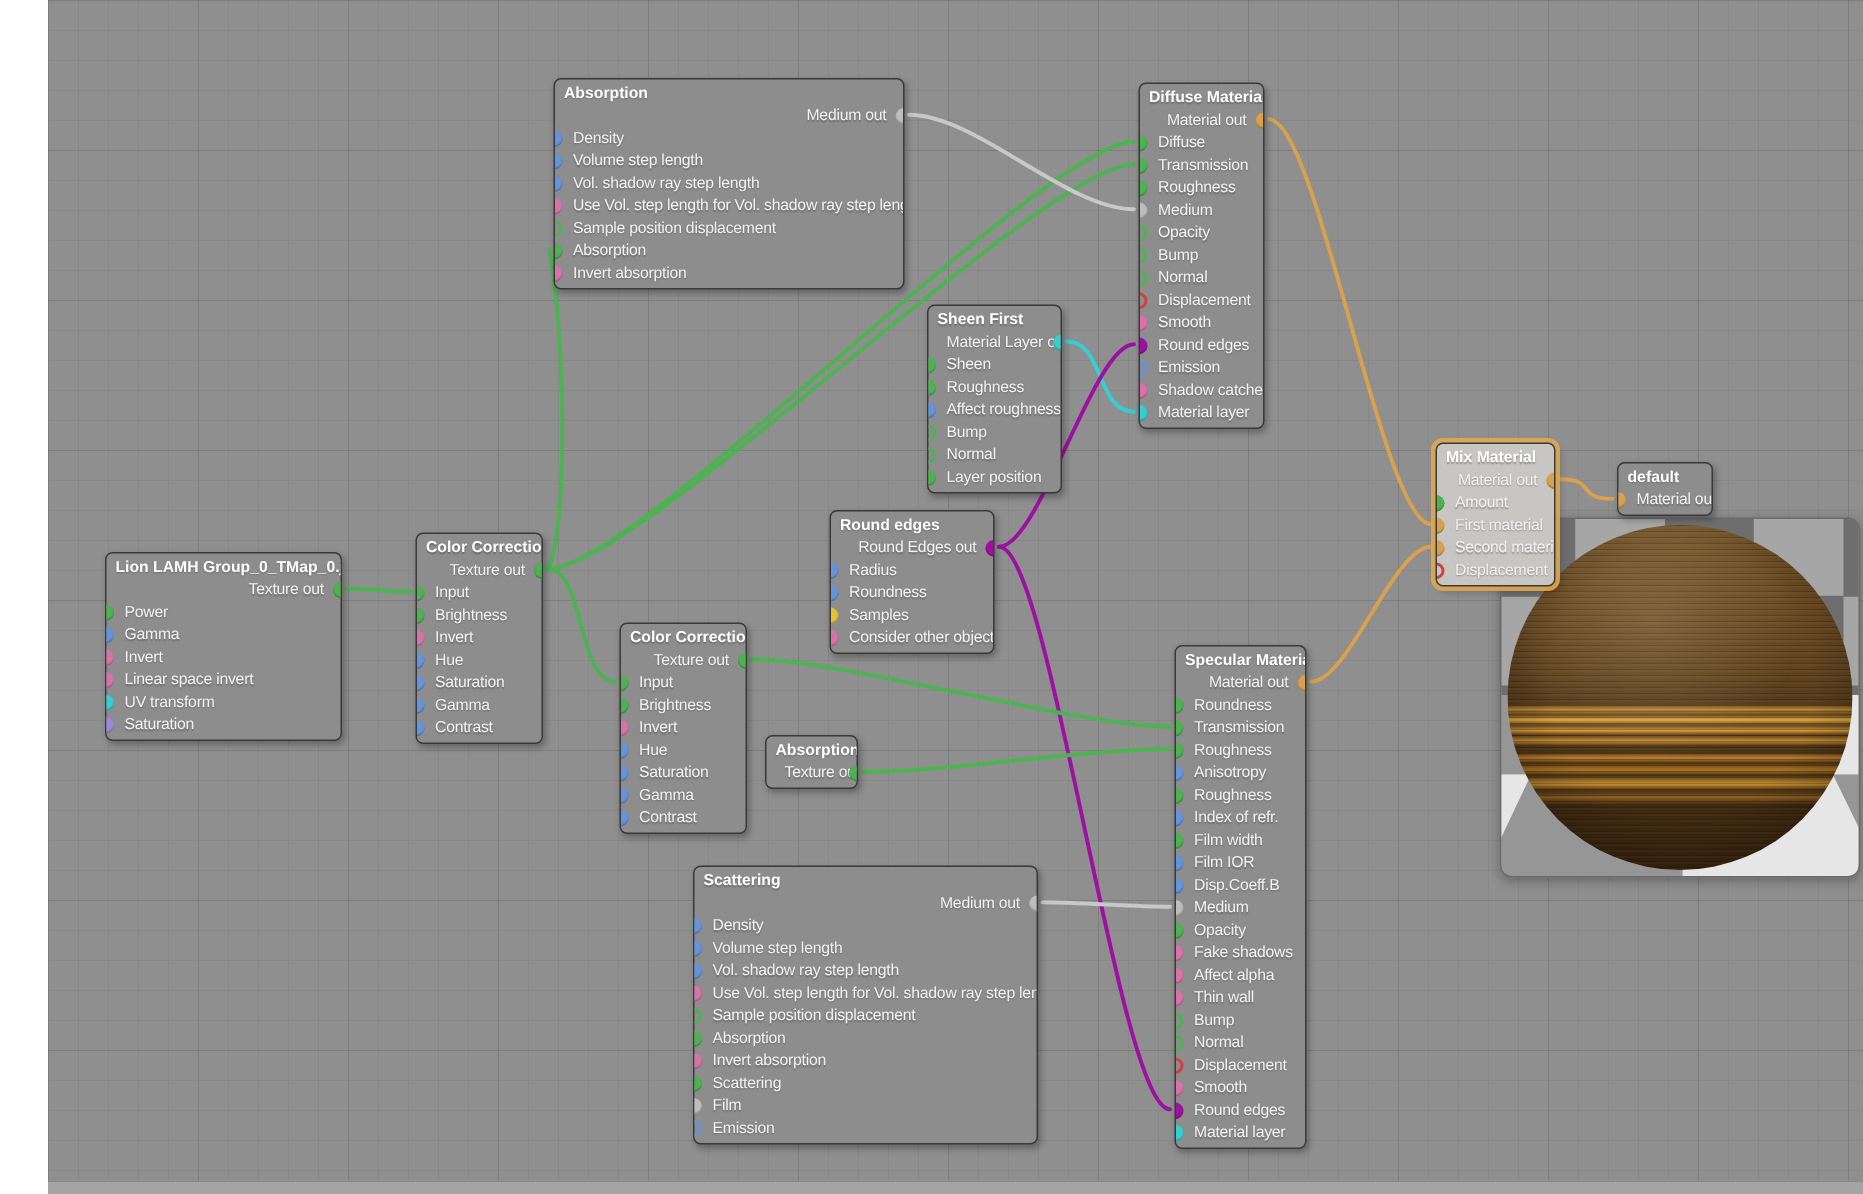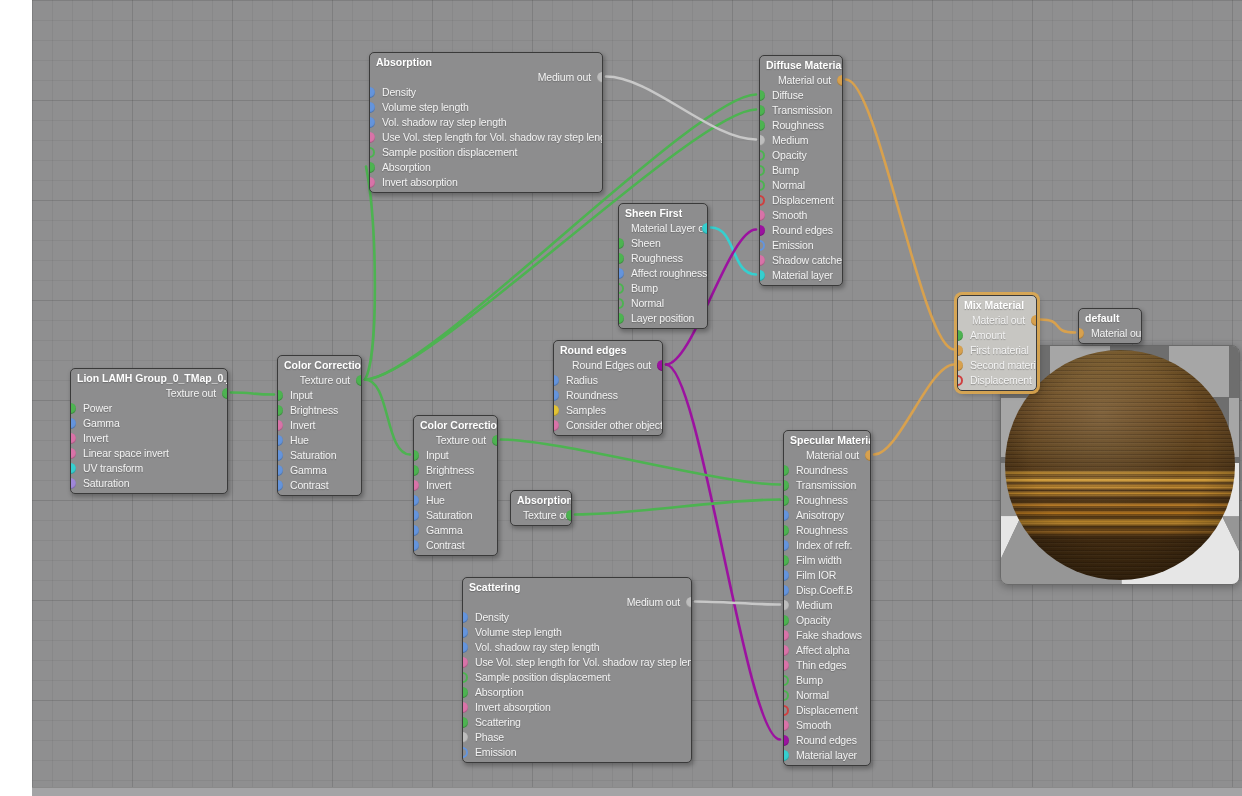--- a/index.html
+++ b/index.html
@@ -163,40 +163,40 @@
         <div class="title">Scattering</div>
         <div class="row out"><span class="pin out" style="background: rgb(189, 189, 189);"></span><span class="lbl">Medium out</span></div>
         <div class="row in"><span class="pin in" style="background: rgb(100, 148, 220);"></span><span class="lbl">Density</span></div>
         <div class="row in"><span class="pin in" style="background: rgb(100, 148, 220);"></span><span class="lbl">Volume step length</span></div>
         <div class="row in"><span class="pin in" style="background: rgb(100, 148, 220);"></span><span class="lbl">Vol. shadow ray step length</span></div>
         <div class="row in"><span class="pin in" style="background: rgb(216, 115, 168);"></span><span class="lbl">Use Vol. step length for Vol. shadow ray step length</span></div>
         <div class="row in"><span class="pin in hollow" style="border-color: rgb(77, 179, 81);"></span><span class="lbl">Sample position displacement</span></div>
         <div class="row in"><span class="pin in" style="background: rgb(77, 179, 81);"></span><span class="lbl">Absorption</span></div>
         <div class="row in"><span class="pin in" style="background: rgb(216, 115, 168);"></span><span class="lbl">Invert absorption</span></div>
         <div class="row in"><span class="pin in" style="background: rgb(77, 179, 81);"></span><span class="lbl">Scattering</span></div>
-        <div class="row in"><span class="pin in" style="background: rgb(189, 189, 189);"></span><span class="lbl">Phase</span></div>
+        <div class="row in"><span class="pin in" style="background: rgb(189, 189, 189);"></span><span class="lbl">Film</span></div>
         <div class="row in"><span class="pin in hollow" style="border-color: rgb(100, 148, 220);"></span><span class="lbl">Emission</span></div>
       </div>
       <div class="node" style="left: 751px; top: 430px; width: 88px; height: 336px;">
         <div class="title">Specular Material</div>
         <div class="row out"><span class="pin out" style="background: rgb(216, 161, 78);"></span><span class="lbl">Material out</span></div>
         <div class="row in"><span class="pin in" style="background: rgb(77, 179, 81);"></span><span class="lbl">Roundness</span></div>
         <div class="row in"><span class="pin in" style="background: rgb(77, 179, 81);"></span><span class="lbl">Transmission</span></div>
         <div class="row in"><span class="pin in" style="background: rgb(77, 179, 81);"></span><span class="lbl">Roughness</span></div>
         <div class="row in"><span class="pin in" style="background: rgb(100, 148, 220);"></span><span class="lbl">Anisotropy</span></div>
         <div class="row in"><span class="pin in" style="background: rgb(77, 179, 81);"></span><span class="lbl">Roughness</span></div>
         <div class="row in"><span class="pin in" style="background: rgb(100, 148, 220);"></span><span class="lbl">Index of refr.</span></div>
         <div class="row in"><span class="pin in" style="background: rgb(77, 179, 81);"></span><span class="lbl">Film width</span></div>
         <div class="row in"><span class="pin in" style="background: rgb(100, 148, 220);"></span><span class="lbl">Film IOR</span></div>
         <div class="row in"><span class="pin in" style="background: rgb(100, 148, 220);"></span><span class="lbl">Disp.Coeff.B</span></div>
         <div class="row in"><span class="pin in" style="background: rgb(189, 189, 189);"></span><span class="lbl">Medium</span></div>
         <div class="row in"><span class="pin in" style="background: rgb(77, 179, 81);"></span><span class="lbl">Opacity</span></div>
         <div class="row in"><span class="pin in" style="background: rgb(216, 115, 168);"></span><span class="lbl">Fake shadows</span></div>
         <div class="row in"><span class="pin in" style="background: rgb(216, 115, 168);"></span><span class="lbl">Affect alpha</span></div>
-        <div class="row in"><span class="pin in" style="background: rgb(216, 115, 168);"></span><span class="lbl">Thin edges</span></div>
+        <div class="row in"><span class="pin in" style="background: rgb(216, 115, 168);"></span><span class="lbl">Thin wall</span></div>
         <div class="row in"><span class="pin in hollow" style="border-color: rgb(77, 179, 81);"></span><span class="lbl">Bump</span></div>
         <div class="row in"><span class="pin in hollow" style="border-color: rgb(77, 179, 81);"></span><span class="lbl">Normal</span></div>
         <div class="row in"><span class="pin in hollow" style="border-color: rgb(207, 64, 64);"></span><span class="lbl">Displacement</span></div>
         <div class="row in"><span class="pin in" style="background: rgb(216, 115, 168);"></span><span class="lbl">Smooth</span></div>
         <div class="row in"><span class="pin in" style="background: rgb(156, 18, 160);"></span><span class="lbl">Round edges</span></div>
         <div class="row in"><span class="pin in" style="background: rgb(54, 207, 207);"></span><span class="lbl">Material layer</span></div>
       </div>
       <div class="node selected" style="left: 925px; top: 295px; width: 80px; height: 96px;">
         <div class="title">Mix Material</div>
         <div class="row out"><span class="pin out" style="background: rgb(216, 161, 78);"></span><span class="lbl">Material out</span></div>

